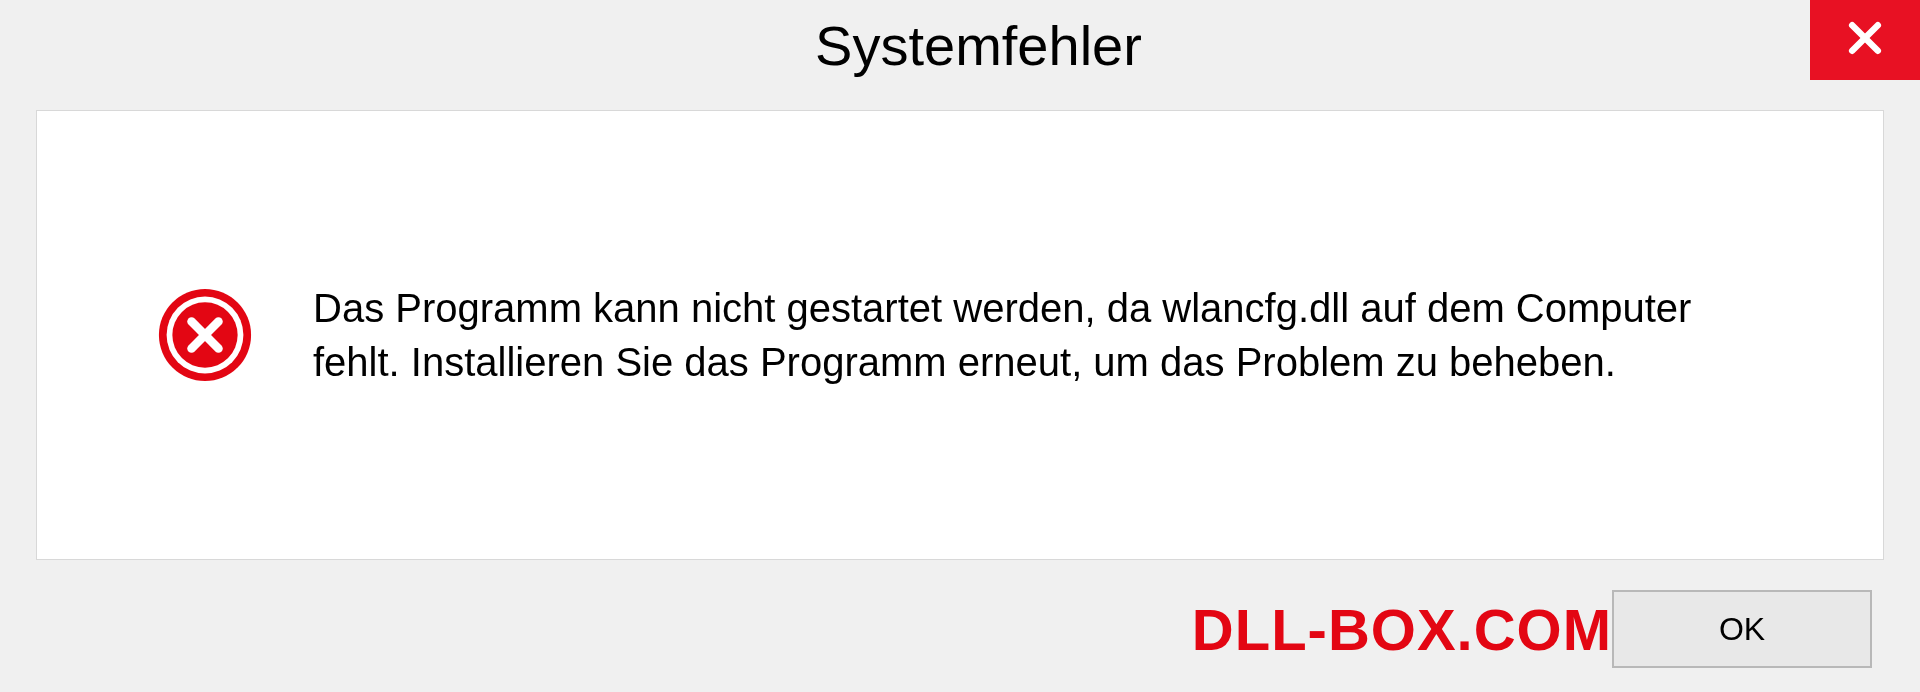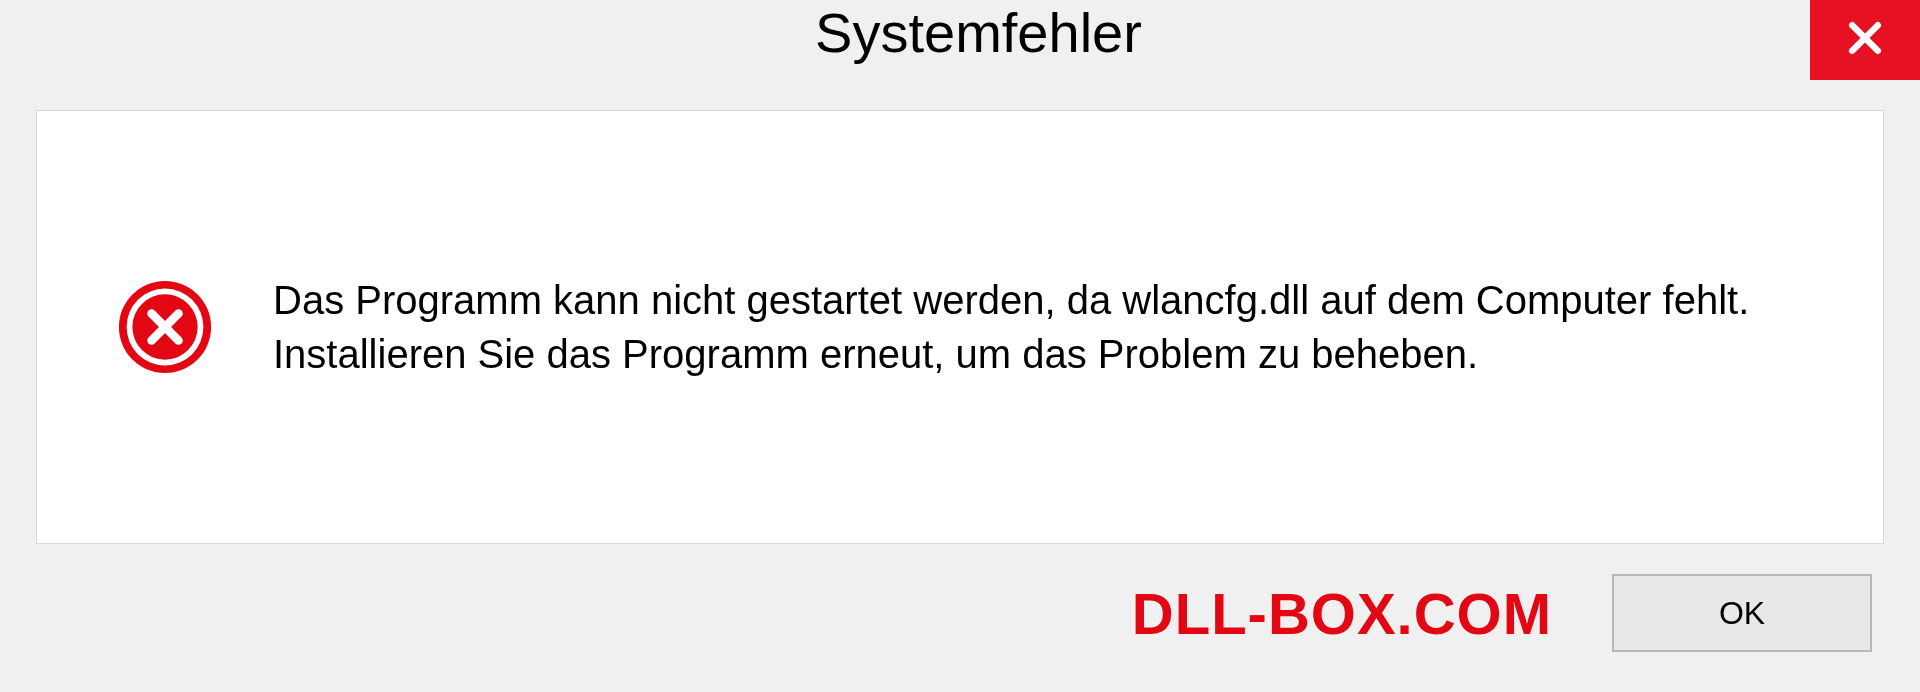--- a/index.html
+++ b/index.html
@@ -17,20 +17,21 @@
     .dialog {
       width: 100%;
       height: 100%;
       background: #f0f0f0;
       display: flex;
       flex-direction: column;
       position: relative;
     }
     .titlebar {
       display: flex;
+      align-items: center;
       justify-content: center;
       position: relative;
       height: 90px;
       background: #f0f0f0;
       margin-left: 37px;
     }
     .title {
       font-size: 56px;
       font-weight: 400;
       color: #000;
@@ -52,42 +53,41 @@
       width: 44px;
       height: 44px;
     }
     .content-area {
       margin: 20px 36px 0 36px;
       background: #ffffff;
       border: 1px solid #d8d8d8;
       flex: 1;
       display: flex;
       align-items: center;
-      padding: 60px 80px;
+      padding: 60px 120px;
       justify-content: center;
     }
     .error-icon {
       flex-shrink: 0;
       width: 96px;
       height: 96px;
       margin-right: 60px;
     }
     .message {
       font-size: 40px;
       line-height: 1.35;
       color: #000;
       font-weight: 400;
     }
     .footer {
       display: flex;
       align-items: center;
       justify-content: flex-end;
-      padding: 30px 48px 40px 48px;
+      padding: 30px 48px 24px 48px;
       background: #f0f0f0;
-      gap: 60px;
     }
     .watermark {
       font-size: 58px;
       font-weight: 900;
       color: #e30613;
       letter-spacing: 1px;
       font-family: Arial, sans-serif;
     }
     .ok-button {
       width: 260px;

